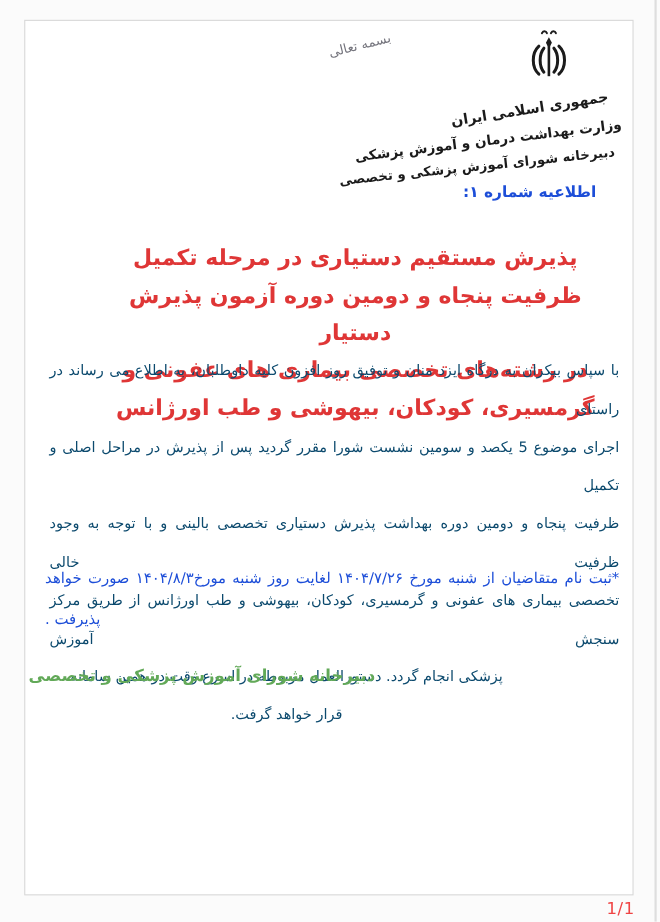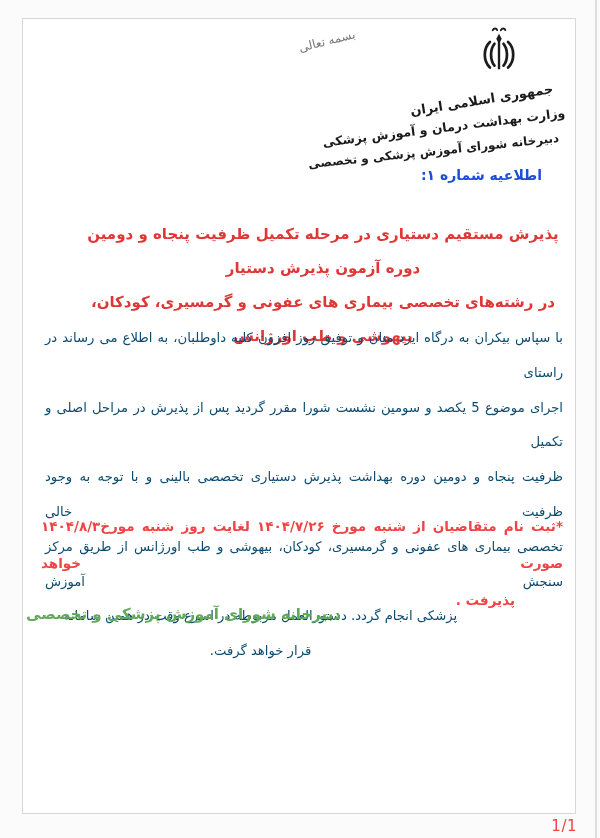--- a/index.html
+++ b/index.html
@@ -30,35 +30,35 @@
   .lh-3{font-size:12px;margin-top:11px;transform:rotate(-6deg);margin-right:8px;}
   
   .notice{
     position:absolute;right:33px;top:148px;direction:rtl;
     font-size:14px;font-weight:bold;color:#1d4ed8;white-space:nowrap;
   }
   
   .title-block{
     position:absolute;left:14px;right:14px;top:198px;direction:rtl;
     text-align:center;color:#df3636;font-weight:bold;
-    font-size:15px;line-height:34px;margin-left:48px;
+    font-size:20px;line-height:34px;margin-left:48px;
   }
   
   .body-block{
     position:absolute;left:22px;right:12px;top:302px;direction:rtl;
     color:#0c4a6e;font-size:13.2px;line-height:34.8px;
   }
   .jline{text-align:justify;text-align-last:justify;}
   .endline{text-align:center;padding-right:98px;margin-left:11px;}
   
   .note-block{
     position:absolute;left:18px;right:12px;top:489px;direction:rtl;
-    color:#ef4444;font-weight:bold;font-size:13.5px;line-height:37px;
+    color:#1d4ed8;font-weight:normal;font-size:13.5px;line-height:37px;
   }
-  .note-cont{text-align:right;padding-right:48px;}
+  .note-cont{text-align:left;padding-right:48px;}
   
   .signature{
     position:absolute;left:20px;top:586px;width:298px;direction:rtl;
     text-align:right;color:#62a958;font-weight:bold;font-size:15px;white-space:nowrap;
   }
   
   .pageno{
     position:absolute;right:23px;top:817px;
     font-size:15px;color:#ef4444;letter-spacing:.5px;
   }

